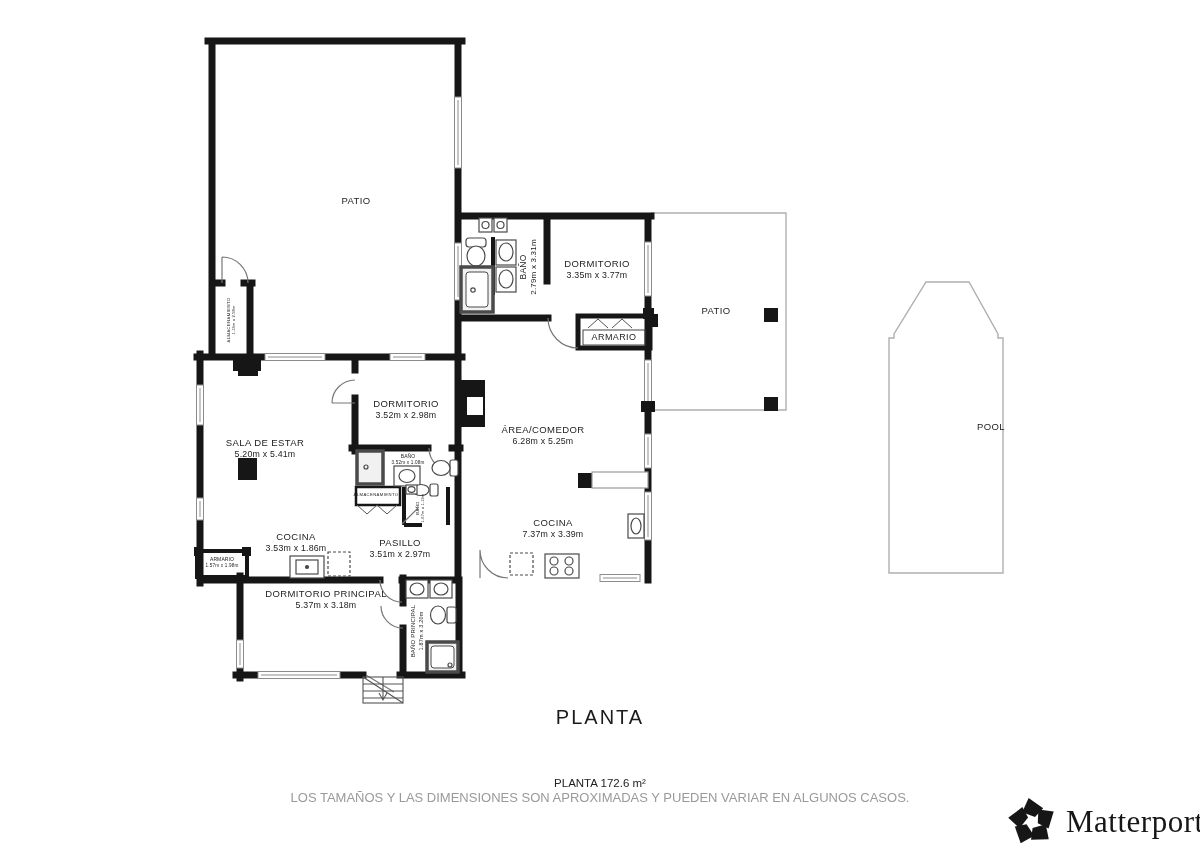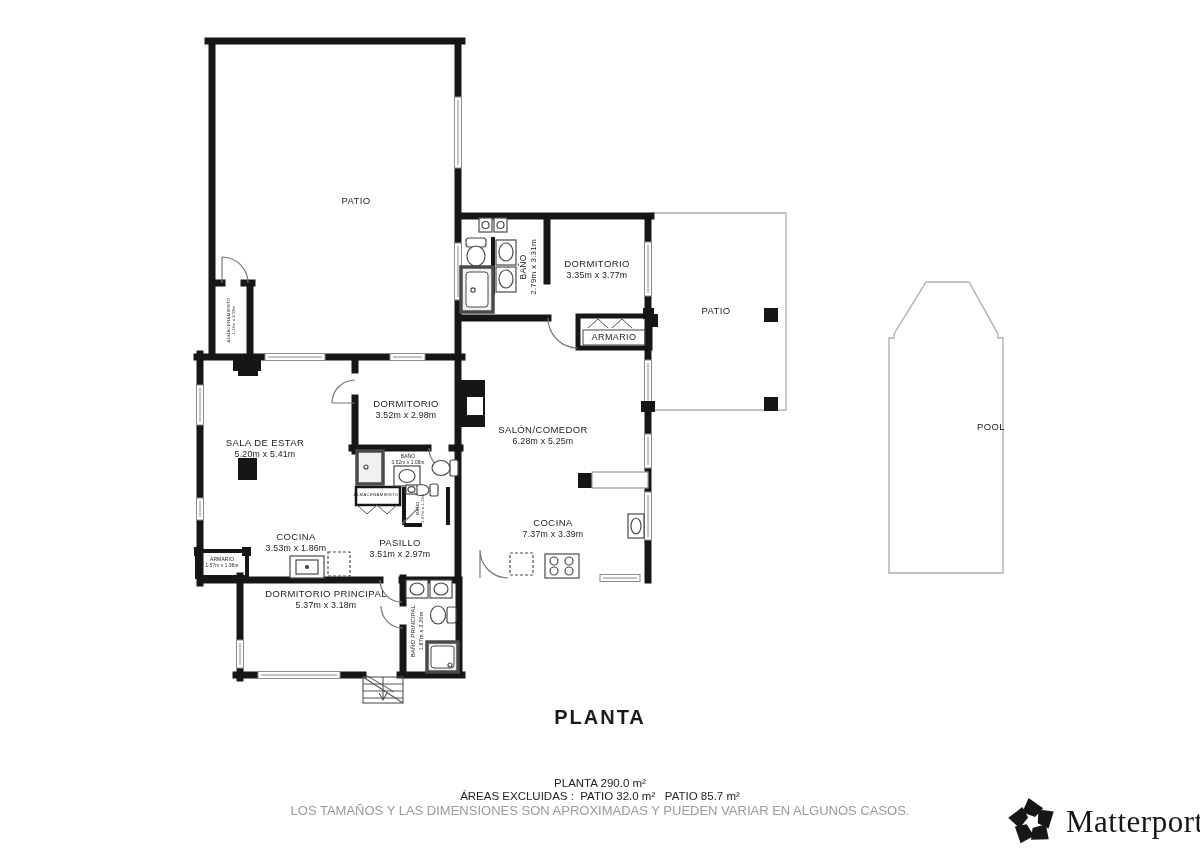--- a/index.html
+++ b/index.html
@@ -8,21 +8,21 @@
   #walls-svg{position:absolute;left:0;top:0;}
   .lbl{position:absolute;transform:translate(-50%,-50%);display:flex;flex-direction:column;
        align-items:center;color:#1c1c1c;text-align:center;white-space:nowrap;line-height:1.3;}
   .lbl .nm{font-size:9.5px;letter-spacing:.4px;}
   .lbl .dm{font-size:8.8px;letter-spacing:.2px;}
   .v{transform:translate(-50%,-50%) rotate(-90deg);}
   .sm .nm{font-size:6px;letter-spacing:.2px;} .sm .dm{font-size:5.5px;}
   .tiny .nm{font-size:5px;letter-spacing:.1px;} .tiny .dm{font-size:4.6px;}
   .micro .nm{font-size:4.2px;} .micro .dm{font-size:4px;}
   #title{position:absolute;left:600px;top:717px;transform:translate(-50%,-50%);
-         font-size:20px;letter-spacing:2px;color:#1b1b1b;font-weight:bold;}
+         font-size:20px;letter-spacing:2px;color:#1b1b1b;}
   #footer{position:absolute;left:0;right:0;top:777px;text-align:center;color:#222;}
   #footer .fl{font-size:11.5px;line-height:13px;white-space:pre;}
   #footer .disc{font-size:13px;line-height:13px;color:#9a9a9a;margin-top:1px;white-space:pre;}
   #brand{position:absolute;left:1006px;top:796px;display:flex;align-items:center;gap:8px;}
   #brand .word{font-family:"Liberation Serif",serif;font-size:31px;color:#161616;letter-spacing:.5px;}
 </style>
 </head>
 <body>
 
 <div id="plan">
@@ -202,21 +202,21 @@
     <span class="nm">SALA DE ESTAR</span>
     <span class="dm">5.20m x 5.41m</span>
   </div>
 
   <div class="lbl" style="left:406px;top:410px">
     <span class="nm">DORMITORIO</span>
     <span class="dm">3.52m x 2.98m</span>
   </div>
 
   <div class="lbl" style="left:543px;top:436px">
-    <span class="nm">SALÓN/COMEDOR</span>
+    <span class="nm">ÁREA/COMEDOR</span>
     <span class="dm">6.28m x 5.25m</span>
   </div>
 
   <div class="lbl tiny" style="left:408px;top:459px">
     <span class="nm">BAÑO</span>
     <span class="dm">3.52m x 1.08m</span>
   </div>
 
   <div class="lbl micro" style="left:376px;top:495px">
     <span class="nm">ALMACENAMIENTO</span>
@@ -257,22 +257,21 @@
     <span class="dm">1.87m x 3.20m</span>
   </div>
 
   <div class="lbl" style="left:991px;top:427px">
     <span class="nm">POOL</span>
   </div>
 
   <div id="title">PLANTA</div>
 
   <div id="footer">
-    <div class="fl">PLANTA 290.0 m²</div>
-    <div class="fl">ÁREAS EXCLUIDAS :  PATIO 32.0 m²   PATIO 85.7 m²</div>
+    <div class="fl">PLANTA 172.6 m²</div>
     <div class="disc">LOS TAMAÑOS Y LAS DIMENSIONES SON APROXIMADAS Y PUEDEN VARIAR EN ALGUNOS CASOS.</div>
   </div>
 
   <div id="brand">
     <svg width="52" height="52" viewBox="-28 -28 56 56">
       <g fill="#161616" transform="rotate(-8)">
         <polygon points="0,-26 14,-13 4,-5 -9,-12"></polygon>
         <polygon points="0,-26 14,-13 4,-5 -9,-12" transform="rotate(72)"></polygon>
         <polygon points="0,-26 14,-13 4,-5 -9,-12" transform="rotate(144)"></polygon>
         <polygon points="0,-26 14,-13 4,-5 -9,-12" transform="rotate(216)"></polygon>

